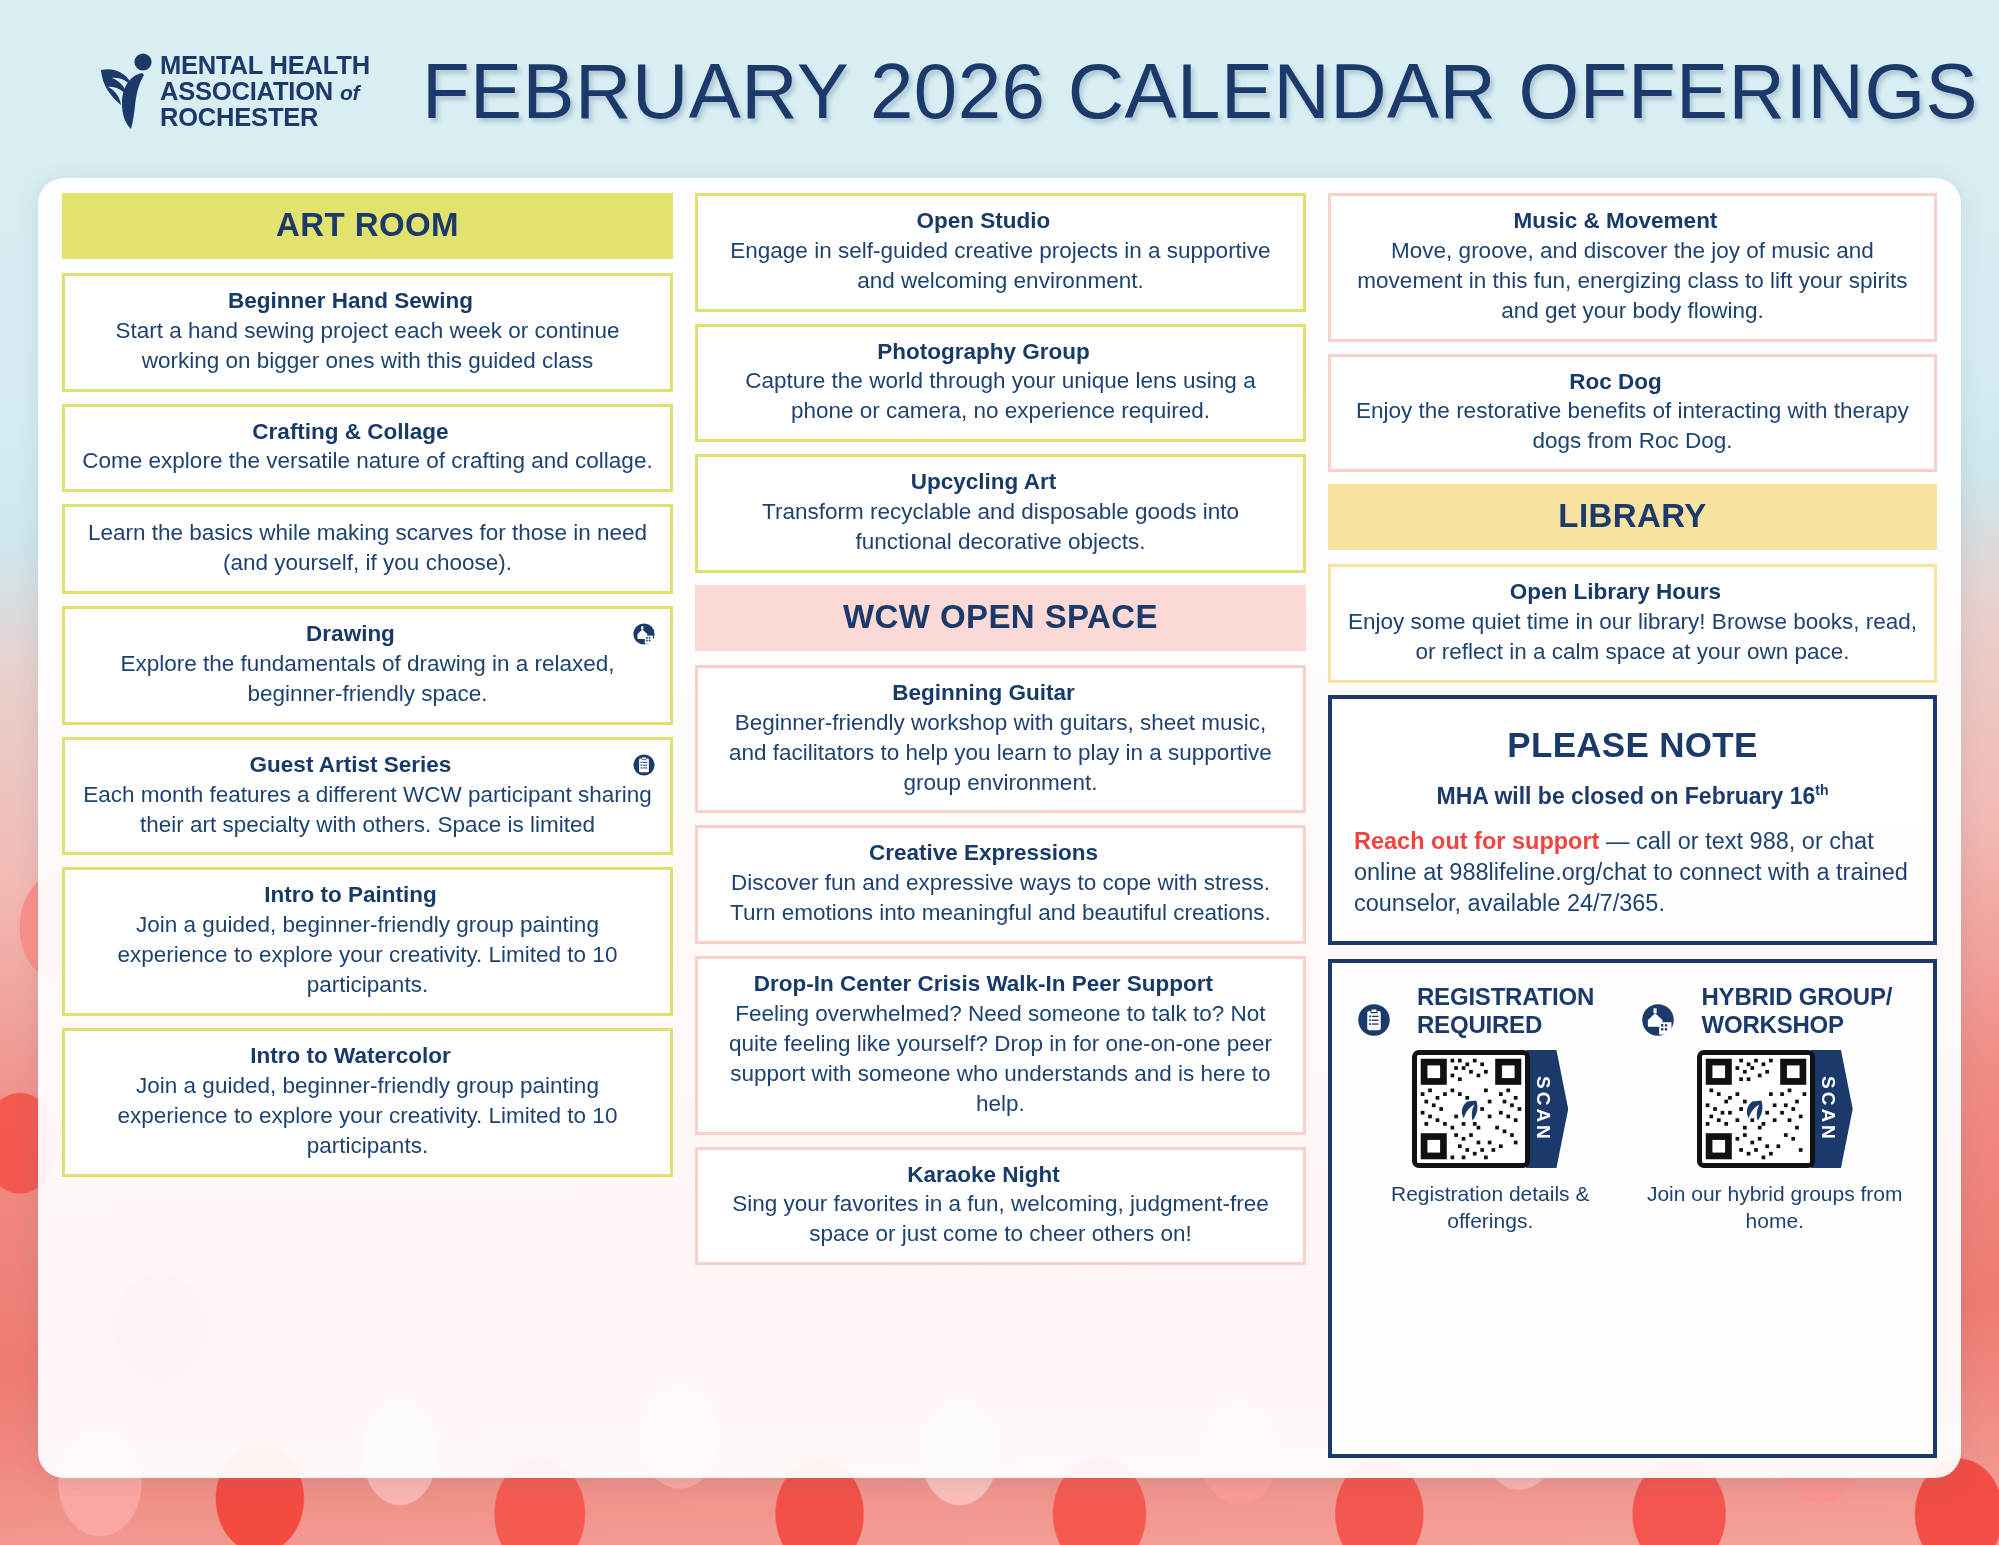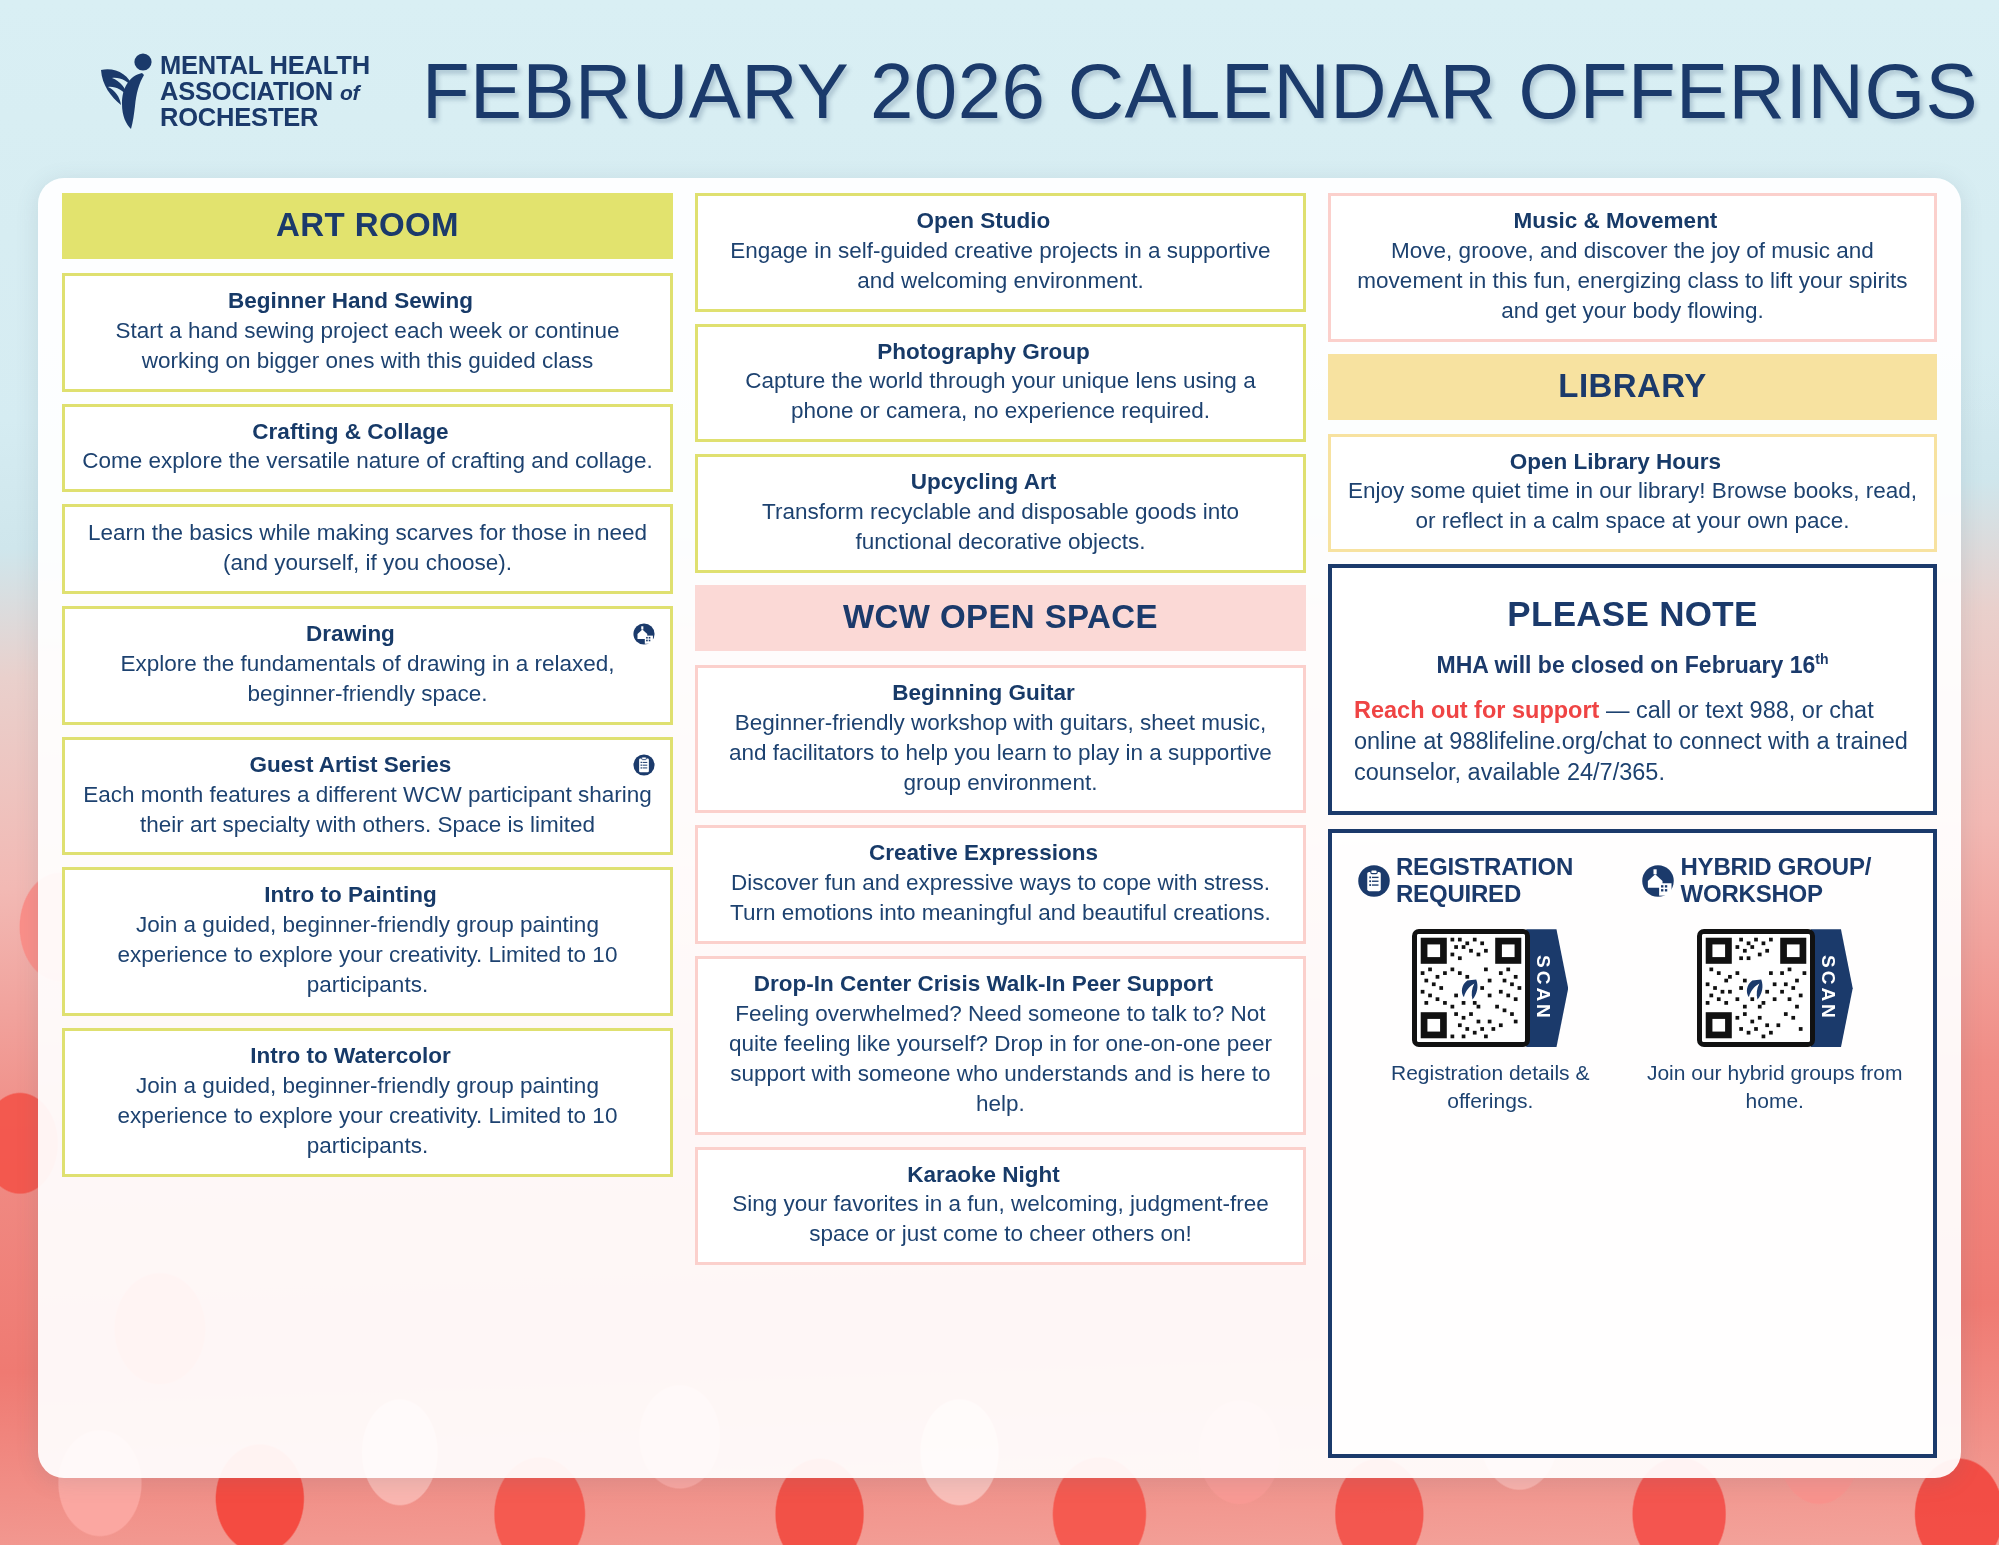--- a/index.html
+++ b/index.html
@@ -170,21 +170,21 @@
 
   
   .legend-box {
     border: 4px solid #1b3a6b;
     background: rgba(255,255,255,.82);
     padding: 20px 16px 18px 16px;
     display: flex;
     flex: 1;
   }
   .legend-item { width: 50%; padding: 0 8px; }
-  .legend-head { display: flex; align-items: center; gap: 4px; margin-bottom: 22px; }
+  .legend-head { display: flex; align-items: flex-end; gap: 25px; margin-bottom: 12px; }
   .legend-badge { width: 36px; height: 36px; flex: none; margin-top: 2px; }
   .legend-label {
     color: #1b3a6b;
     font-weight: bold;
     font-size: 24px;
     line-height: 1.14;
     letter-spacing: -.2px;
   }
   .qr-row { display: flex; justify-content: center; margin-bottom: 12px; }
   .qr-wrap { display: flex; align-items: stretch; }
@@ -341,20 +341,24 @@
           <div class="card-body">Sing your favorites in a fun, welcoming, judgment-free space or just come to cheer others on!</div>
         </div>
       </div>
 
       <div class="col right">
         <div class="card pink">
           <div class="card-title">Music &amp; Movement</div>
           <div class="card-body">Move, groove, and discover the joy of music and movement in this fun, energizing class to lift your spirits and get your body flowing.</div>
         </div>
 
+        <div class="card pink">
+          <div class="card-title">Roc Dog</div>
+          <div class="card-body">Enjoy the restorative benefits of interacting with therapy dogs from Roc Dog.</div>
+        </div>
 
         <div class="section-head head-library">LIBRARY</div>
 
         <div class="card gold">
           <div class="card-title">Open Library Hours</div>
           <div class="card-body">Enjoy some quiet time in our library! Browse books, read, or reflect in a calm space at your own pace.</div>
         </div>
 
         <div class="note-box">
           <div class="note-title">PLEASE NOTE</div>

